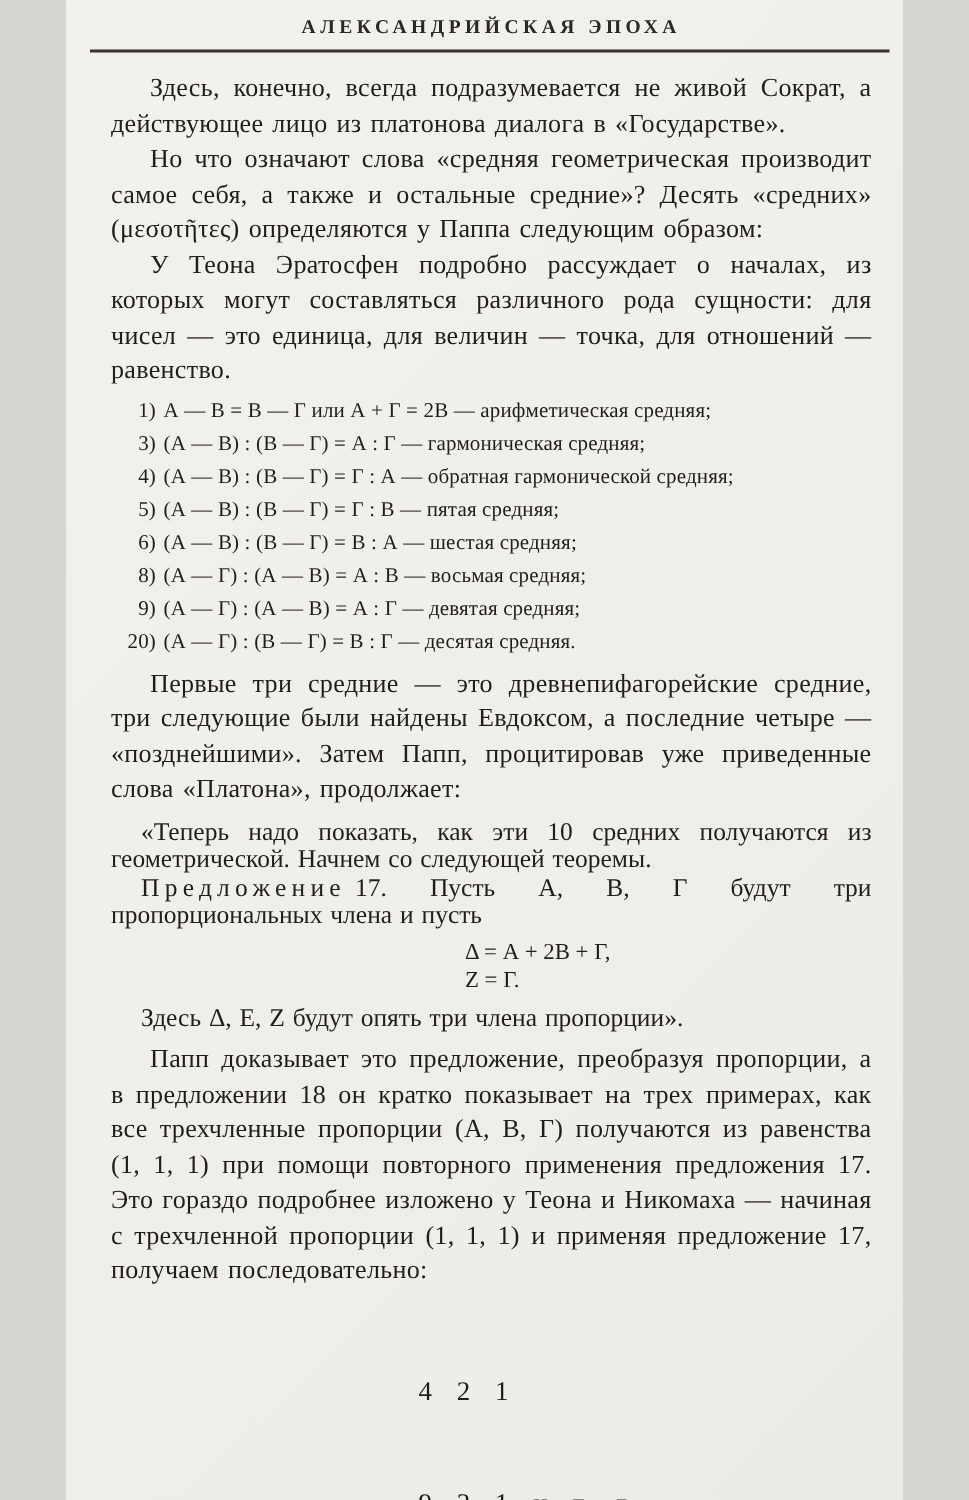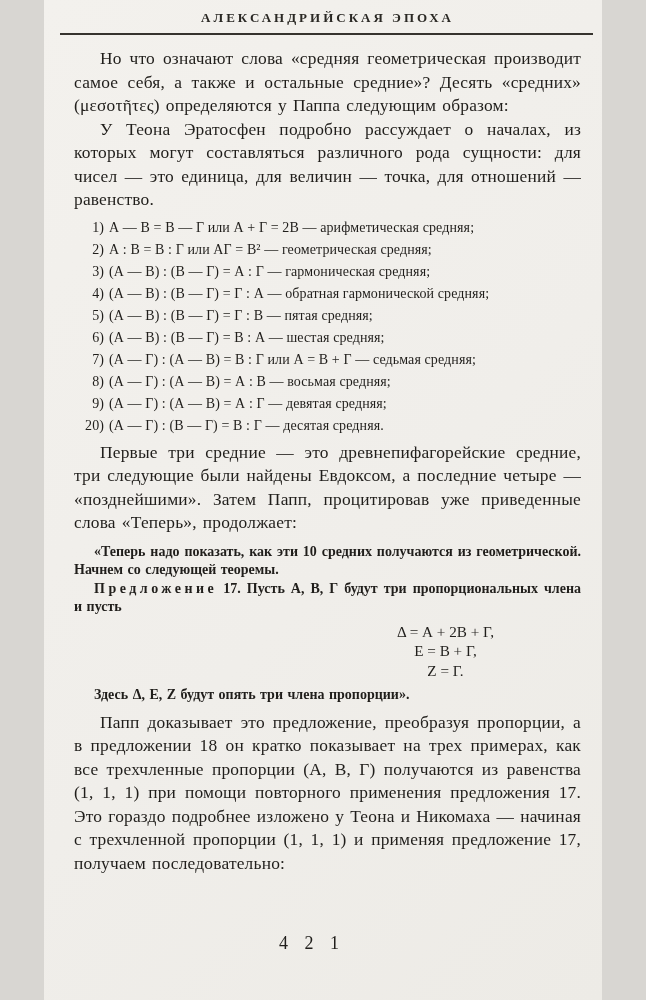--- a/index.html
+++ b/index.html
@@ -46,77 +46,74 @@
   }
   .mean-item .num{
     display:inline-block;
     width:30px;
     text-align:right;
     margin-right:5px;
   }
   .quote{margin:8px 0 6px 0;}
   .quote p{
     margin:0;
-    font-size:14px;
+    font-size:17px;
     line-height:18.5px;
     text-align:justify;
     text-indent:20px;
     word-spacing:1px;
-    font-weight:bold;
   }
   .prop-label{letter-spacing:3.5px;margin-right:6px;}
   .formulas{
     margin:5px 0 5px 236px;
     font-size:15.2px;
     line-height:19.5px;
   }
-  .formula-line{white-space:pre;text-align:center;}
+  .formula-line{white-space:pre;}
   .quote .closing{margin-top:6px;}
   .seq-block{
     margin:6px 0 2px 205px;
     font-size:18px;
     line-height:25px;
     word-spacing:12px;
     white-space:pre;
   }
 </style>
 </head>
 <body>
 
 <div class="page">
 
   <div class="running-head">АЛЕКСАНДРИЙСКАЯ ЭПОХА</div>
   <hr class="head-rule">
 
   <div class="body-text">
 
+    <p class="para">Здесь, конечно, всегда подразумевается не живой Сократ, а действующее лицо из платонова диалога в «Государстве».</p>
     <p class="para">Но что означают слова «средняя геометрическая производит самое себя, а также и остальные средние»? Десять «средних» (μεσοτῆτες) определяются у Паппа следующим образом:</p>
     <p class="para">У Теона Эратосфен подробно рассуждает о началах, из которых могут составляться различного рода сущности: для чисел — это единица, для величин — точка, для отношений — равенство.</p>
 
     <div class="means">
       <div class="mean-item"><span class="num">1)</span><span>А — В = В — Г или А + Г = 2В — арифметическая средняя;</span></div>
-      <div class="mean-item"><span class="num">2)</span><span>А : В = В : Г или АГ = В² — геометрическая средняя;</span></div>
       <div class="mean-item"><span class="num">3)</span><span>(А — В) : (В — Г) = А : Г — гармоническая средняя;</span></div>
       <div class="mean-item"><span class="num">4)</span><span>(А — В) : (В — Г) = Г : А — обратная гармонической средняя;</span></div>
       <div class="mean-item"><span class="num">5)</span><span>(А — В) : (В — Г) = Г : В — пятая средняя;</span></div>
       <div class="mean-item"><span class="num">6)</span><span>(А — В) : (В — Г) = В : А — шестая средняя;</span></div>
-      <div class="mean-item"><span class="num">7)</span><span>(А — Г) : (А — В) = В : Г или А = В + Г — седьмая средняя;</span></div>
       <div class="mean-item"><span class="num">8)</span><span>(А — Г) : (А — В) = А : В — восьмая средняя;</span></div>
       <div class="mean-item"><span class="num">9)</span><span>(А — Г) : (А — В) = А : Г — девятая средняя;</span></div>
       <div class="mean-item"><span class="num">20)</span><span>(А — Г) : (В — Г) = В : Г — десятая средняя.</span></div>
     </div>
 
-    <p class="para">Первые три средние — это древнепифагорейские средние, три следующие были найдены Евдоксом, а последние четыре — «позднейшими». Затем Папп, процитировав уже приведенные слова «Теперь», продолжает:</p>
+    <p class="para">Первые три средние — это древнепифагорейские средние, три следующие были найдены Евдоксом, а последние четыре — «позднейшими». Затем Папп, процитировав уже приведенные слова «Платона», продолжает:</p>
 
     <div class="quote">
       <p>«Теперь надо показать, как эти 10 средних получаются из геометрической. Начнем со следующей теоремы.</p>
       <p><span class="prop-label">Предложение</span><span>17. Пусть А, В, Г будут три пропорциональных члена и пусть</span></p>
       <div class="formulas">
         <div class="formula-line">Δ = А + 2В + Г,</div>
-        <div class="formula-line">Е = В + Г,</div>
         <div class="formula-line">Z = Г.</div>
       </div>
       <p class="closing">Здесь Δ, Е, Z будут опять три члена пропорции».</p>
     </div>
 
     <p class="para">Папп доказывает это предложение, преобразуя пропорции, а в предложении 18 он кратко показывает на трех примерах, как все трехчленные пропорции (А, В, Г) получаются из равенства (1, 1, 1) при помощи повторного применения предложения 17. Это гораздо подробнее изложено у Теона и Никомаха — начиная с трехчленной пропорции (1, 1, 1) и применяя предложение 17, получаем последовательно:</p>
 
     <div class="seq-block">
       <div>4 2 1</div>
       <div>9 3 1 и т. д.</div>

